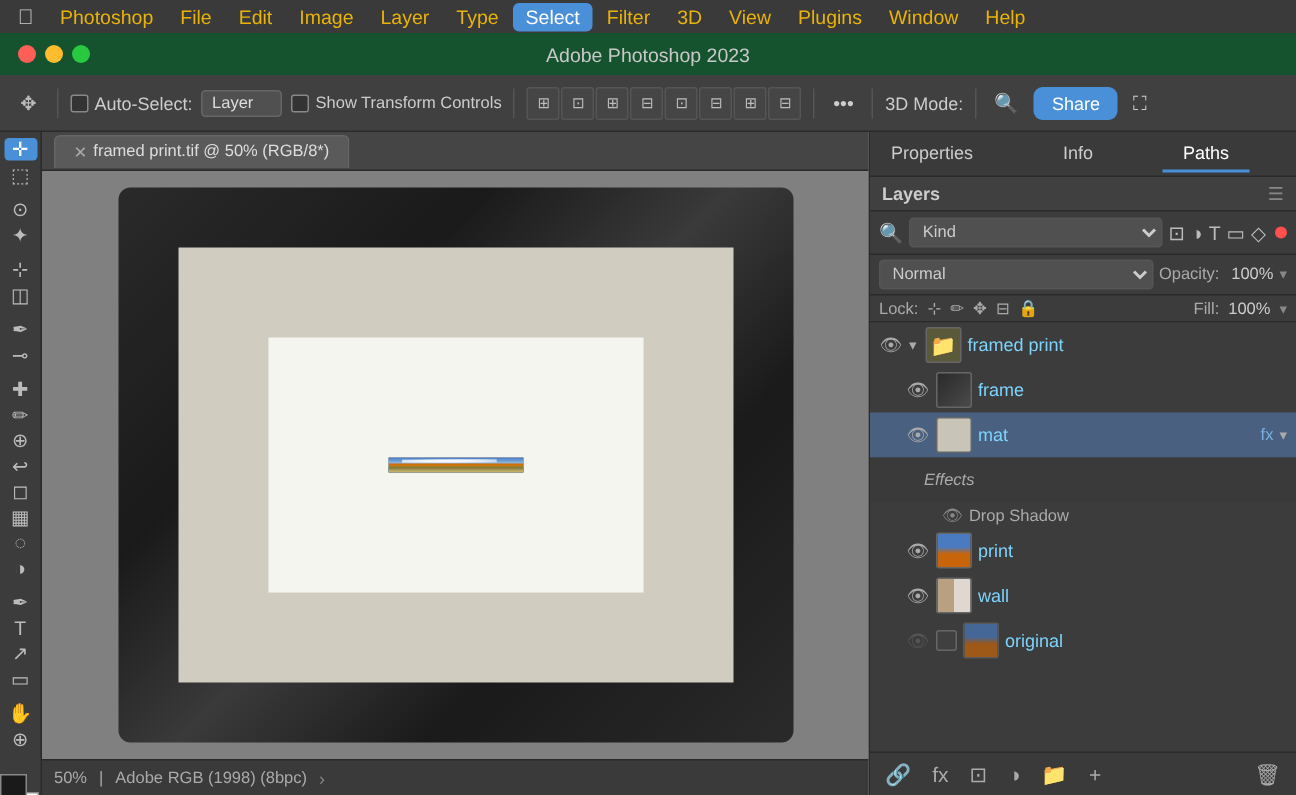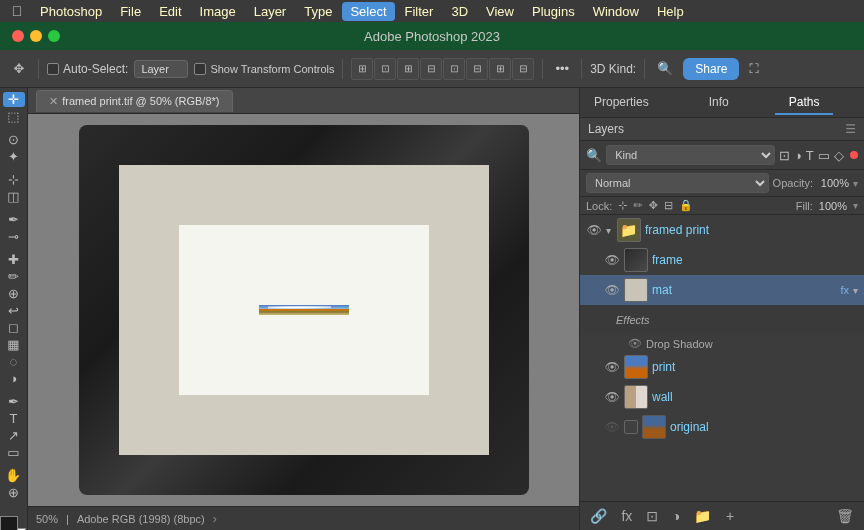--- a/index.html
+++ b/index.html
@@ -1,21 +1,21 @@
 <!DOCTYPE html>
 <html><head>
   <meta charset="utf-8">
   <style>
     * { box-sizing: border-box; margin: 0; padding: 0; }
     body { font-family: -apple-system, BlinkMacSystemFont, 'Helvetica Neue', Arial, sans-serif; font-size: 12px; background: #3a3a3a; width: 864px; height: 530px; overflow: hidden; }
 
     
     #menubar { display: flex; align-items: center; background: #3a3a3a; height: 22px; padding: 0 8px; gap: 2px; }
     .apple-logo { width: 18px; height: 18px; display: flex; align-items: center; justify-content: center; color: #ccc; font-size: 14px; margin-right: 4px; }
-    .menu-item { color: #fef9c3; padding: 2px 8px; font-size: 13px; border-radius: 4px; cursor: pointer; white-space: nowrap; }
+    .menu-item { color: #eab308; padding: 2px 8px; font-size: 13px; border-radius: 4px; cursor: pointer; white-space: nowrap; }
     .menu-item.active { background: #4a90d9; color: white; }
 
     
     #titlebar { display: flex; align-items: center; background: #14532d; height: 28px; padding: 0 12px; justify-content: center; position: relative; }
     .window-controls { display: flex; gap: 6px; position: absolute; left: 12px; }
     .wc { width: 12px; height: 12px; border-radius: 50%; }
     .wc-red { background: #ff5f57; }
     .wc-yellow { background: #febc2e; }
     .wc-green { background: #28c840; }
     .title-text { color: #c8c8c8; font-size: 13px; }
@@ -71,21 +71,21 @@
     
     #right-panel { width: 285px; background: #3c3c3c; border-left: 1px solid #2a2a2a; display: flex; flex-direction: column; }
     #panel-tabs { display: flex; align-items: center; background: #3a3a3a; height: 30px; border-bottom: 1px solid #2a2a2a; gap: 32px; }
     .panel-tab { padding: 4px 14px; color: #ccc; font-size: 12px; cursor: pointer; border-bottom: 2px solid transparent; }
     .panel-tab.active { color: #fff; border-bottom: 2px solid #4a90d9; }
     .panel-expand { margin-left: auto; color: #888; cursor: pointer; padding: 4px 8px; }
 
     
     #layers-panel { flex: 1; overflow: hidden; display: flex; flex-direction: column; }
     #layers-header { display: flex; align-items: center; padding: 4px 8px; background: #404040; border-bottom: 1px solid #2a2a2a; }
-    .layers-title { color: #ccc; font-size: 12px; font-weight: 400; }
+    .layers-title { color: #ccc; font-size: 12px; font-weight: 700; }
     .layers-menu { margin-left: auto; color: #888; cursor: pointer; }
 
     
     #filter-bar { display: flex; align-items: center; padding: 4px 6px; gap: 4px; border-bottom: 1px solid #2a2a2a; }
     .kind-dropdown { background: #505050; border: 1px solid #555; border-radius: 3px; color: #ccc; padding: 2px 4px; font-size: 11px; flex: 1; }
     .filter-icon { color: #bbb; font-size: 13px; cursor: pointer; }
     .filter-dot { width: 8px; height: 8px; border-radius: 50%; background: #ff5050; margin-left: 2px; }
 
     
     #blend-bar { display: flex; align-items: center; padding: 3px 6px; gap: 4px; border-bottom: 1px solid #2a2a2a; }
@@ -184,21 +184,21 @@
     <div class="align-btn">⊞</div>
     <div class="align-btn">⊟</div>
     <div class="align-btn">⊡</div>
     <div class="align-btn">⊟</div>
     <div class="align-btn">⊞</div>
     <div class="align-btn">⊟</div>
   </div>
   <div class="toolbar-sep"></div>
   <div class="toolbar-icon-btn">•••</div>
   <div class="toolbar-sep"></div>
-  <span class="toolbar-label">3D Kind:</span>
+  <span class="toolbar-label">3D Mode:</span>
   <div class="toolbar-sep"></div>
   <div class="toolbar-icon-btn">🔍</div>
   <button class="share-btn">Share</button>
   <div class="toolbar-icon-btn">⛶</div>
 </div>
 
 <div id="main">
 
   <div id="left-toolbar">
     <div class="tool-btn active">

